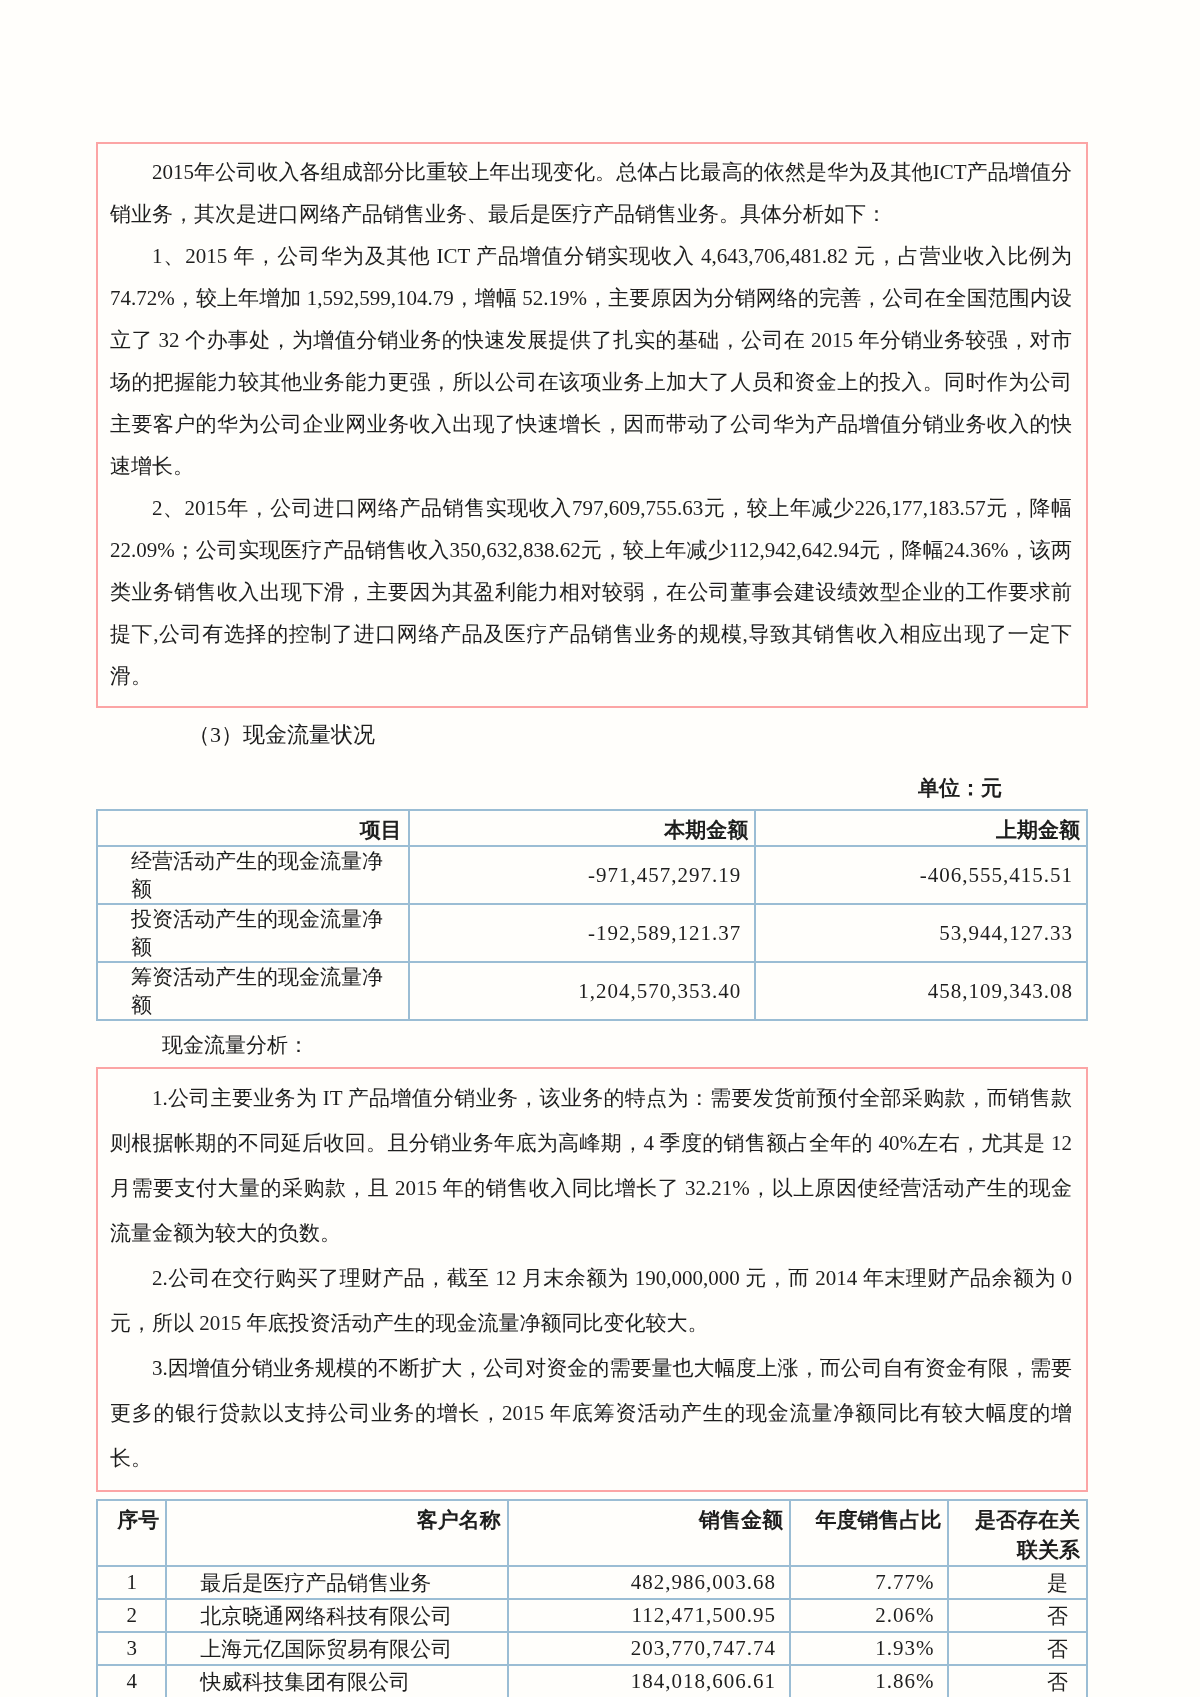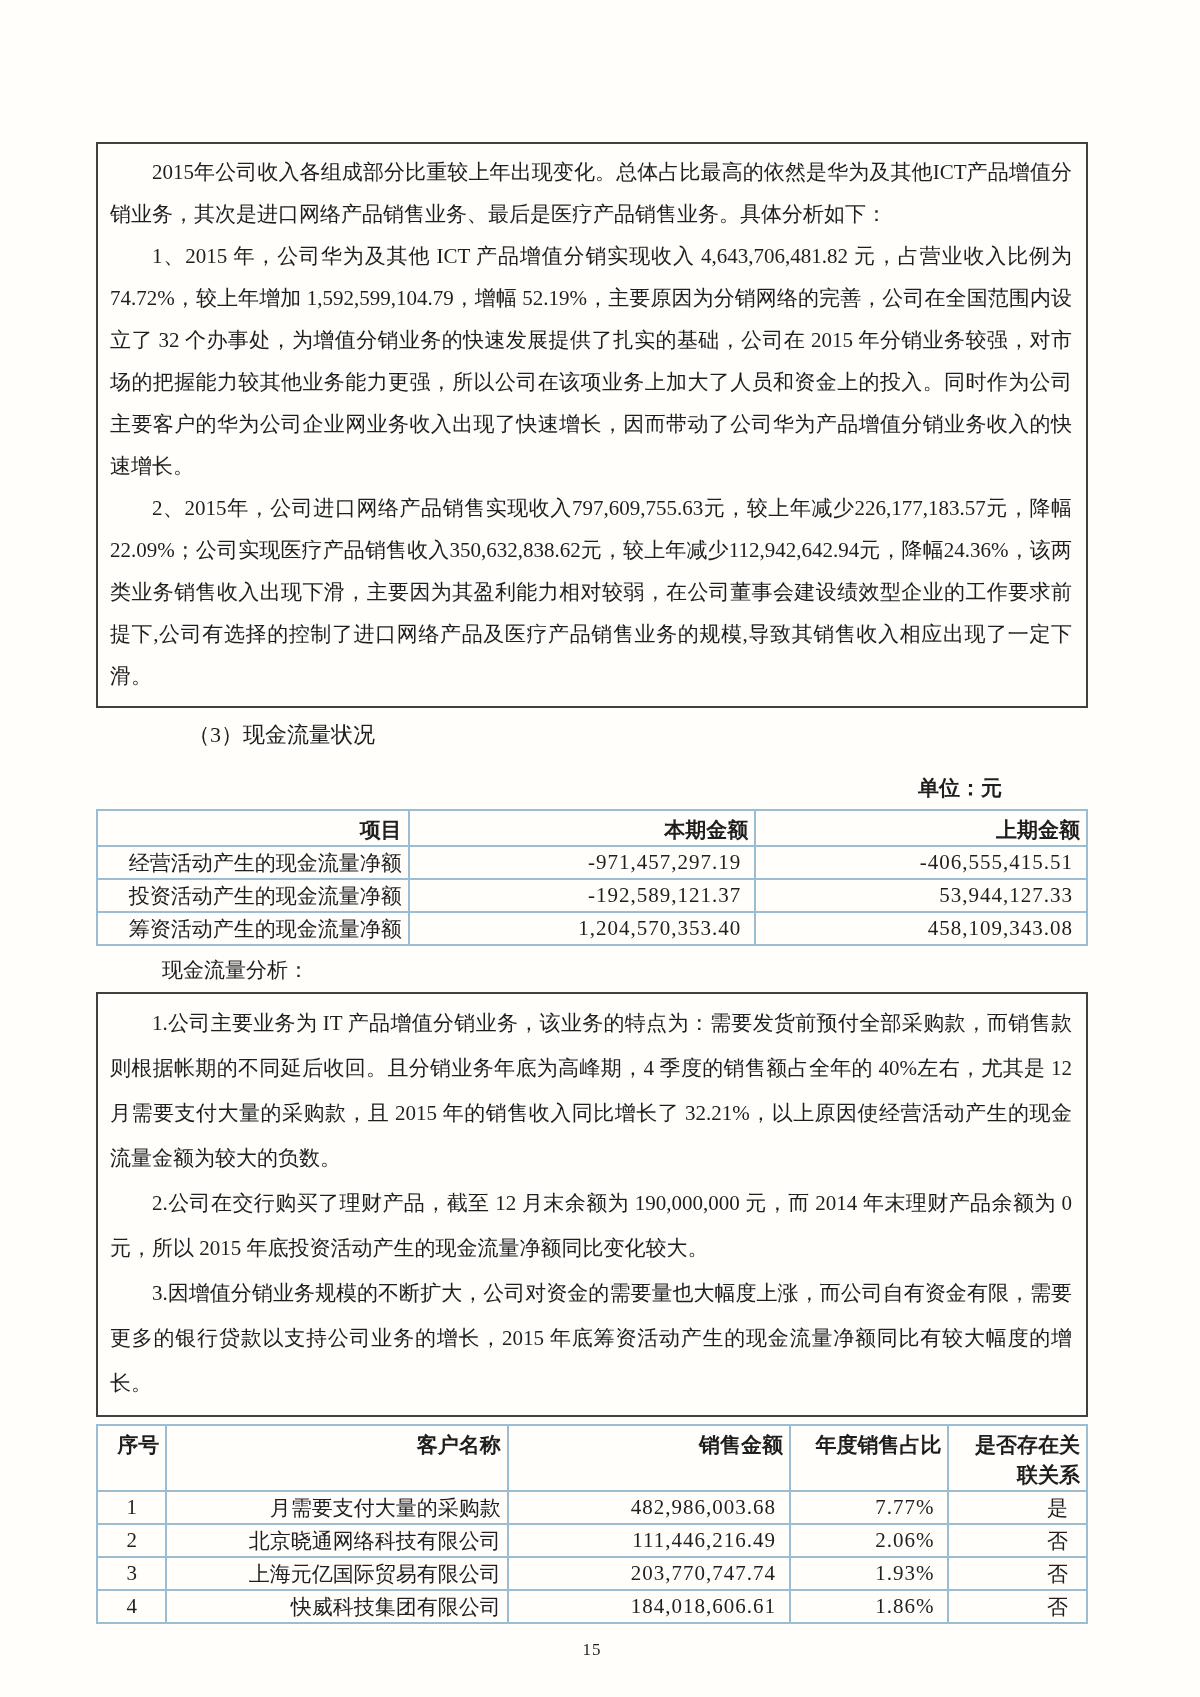--- a/index.html
+++ b/index.html
@@ -10,21 +10,21 @@
     margin:0 auto;
     background:#fffefb;
     font-family:"Liberation Serif","DejaVu Serif",serif;
     color:#1e1e1e;
     overflow:hidden;
   }
   .content {
     position:absolute; left:96px; top:142px; width:992px;
   }
   .text-box {
-    border:2px solid #404040;
+    border:2px solid #fca5a5;
     background:#fffefb;
     padding:7px 14px 9px 12px;
     font-size:21px;
     line-height:42px;
     text-align:justify;
   }
   .text-box.analysis { line-height:45px; }
   .text-box p { text-indent:2em; }
   .sec-heading {
     font-weight:normal;
@@ -45,21 +45,21 @@
     margin-top:7px;
     font-size:21px;
   }
   th, td {
     border:2px solid #9bbdd4;
     height:33px;
     padding:0 6px;
     overflow:hidden;
   }
   th { font-weight:bold; text-align:right; vertical-align:top; padding-top:4px; line-height:30px; }
-  td.left  { text-align:right;  padding-left:23px;border-radius:14px; }
+  td.left  { text-align:left;  padding-left:33px;border-radius:14px; }
   td.num   { text-align:right; padding-right:13px; letter-spacing:1px; font-family:"Liberation Serif","DejaVu Serif",serif; }
   td.center{ text-align:center; }
   td.flag  { text-align:right; padding-right:18px; }
   .cf-table col.c1 { width:31.5%; }
   .cf-table col.c2 { width:35%; }
   .cf-table col.c3 { width:33.5%; }
   .cust-table col.k1 { width:7%; }
   .cust-table col.k2 { width:34.5%; }
   .cust-table col.k3 { width:28.5%; }
   .cust-table col.k4 { width:16%; }
@@ -146,29 +146,29 @@
           <th>序号</th>
           <th>客户名称</th>
           <th>销售金额</th>
           <th>年度销售占比</th>
           <th>是否存在关联关系</th>
         </tr>
       </thead>
       <tbody>
         <tr>
           <td class="center">1</td>
-          <td class="left">月需要支付大量的采购款</td>
+          <td class="left">最后是医疗产品销售业务</td>
           <td class="num">482,986,003.68</td>
           <td class="num">7.77%</td>
           <td class="flag">是</td>
         </tr>
         <tr>
           <td class="center">2</td>
           <td class="left">北京晓通网络科技有限公司</td>
-          <td class="num">111,446,216.49</td>
+          <td class="num">112,471,500.95</td>
           <td class="num">2.06%</td>
           <td class="flag">否</td>
         </tr>
         <tr>
           <td class="center">3</td>
           <td class="left">上海元亿国际贸易有限公司</td>
           <td class="num">203,770,747.74</td>
           <td class="num">1.93%</td>
           <td class="flag">否</td>
         </tr>

